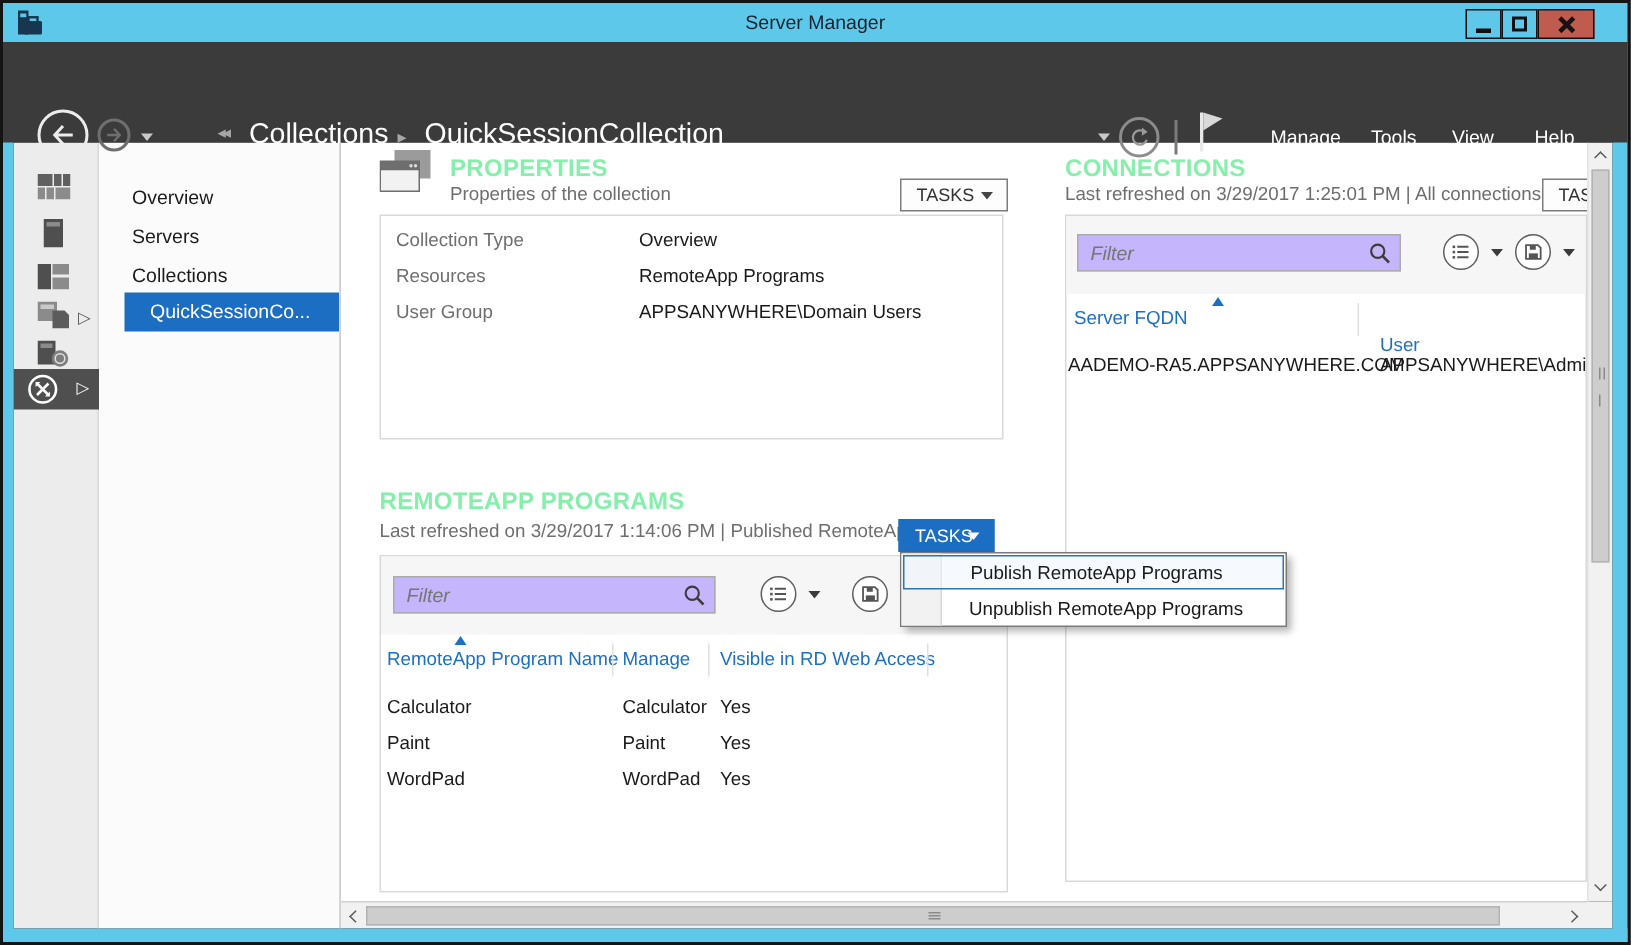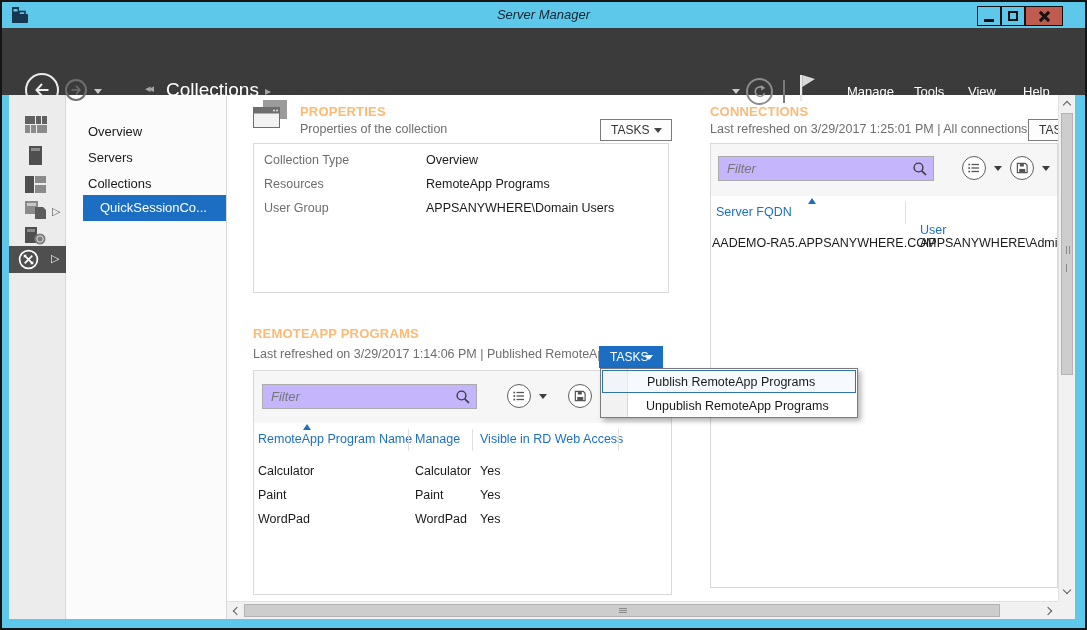--- a/index.html
+++ b/index.html
@@ -2,21 +2,21 @@
 <html><head>
 <meta charset="utf-8">
 <style>
   * { margin:0; padding:0; box-sizing:border-box; }
   html,body { background:#1a1a1a; }
   body { font-family:"Liberation Sans", sans-serif; }
   .screen { position:relative; width:1087px; height:630px; background:#141414; overflow:hidden; }
   .abs { position:absolute; }
 
   
-  .titlebar { left:2px; top:2px; width:1083px; height:26px; background:#5ec8ea; z-index:8;font-style:italic; }
+  .titlebar { left:2px; top:2px; width:1083px; height:26px; background:#5ec8ea; z-index:8; }
   .app-icon { left:8px; top:3px; width:20px; height:20px; }
   .win-title { left:0; top:0; width:100%; height:26px; line-height:26px; text-align:center;
                font-size:13px; color:#15232e; }
   .wbtn { top:4px; height:20px; border:1px solid #101010; z-index:9; }
   .wbtn-min { left:975px; width:24px; }
   .wbtn-max { left:999px; width:24px; }
   .wbtn-close { left:1023px; width:38px; background:#c05b50; }
   .glyph-min { position:absolute; left:6px; top:12px; width:10px; height:3px; background:#101010; }
   .glyph-max { position:absolute; left:6px; top:4px; width:10px; height:10px; border:2px solid #101010; }
   .glyph-x1,.glyph-x2 { position:absolute; left:12px; top:8px; width:13px; height:3px; background:#141414; }
@@ -54,21 +54,21 @@
 
   
   .navpane { left:66px; top:95px; width:161px; height:524px; background:#fbfbfb; border-right:1px solid #d8d8d8; z-index:2; }
   .navpane-item { position:absolute; left:22px; font-size:13px; color:#1a1a1a; height:16px; line-height:16px; }
   .navpane-sel { position:absolute; left:17px; top:100px; width:143px; height:26px; background:#1b6ec2;
                  color:#fff; font-size:13px; line-height:26px; padding-left:17px; }
 
   
   .main-bg { left:227px; top:95px; width:831px; height:506px; background:#fff; z-index:1; }
 
-  .tile-title { position:absolute; font-size:13px; font-weight:bold; color:#fdba74; letter-spacing:0.2px; z-index:2; }
+  .tile-title { position:absolute; font-size:16px; font-weight:bold; color:#86efac; letter-spacing:0.2px; z-index:2; }
   .tile-sub   { position:absolute; font-size:12.5px; color:#6e6e6e; white-space:nowrap; z-index:2; }
   .tile { position:absolute; background:#fff; border:1px solid #d9d9d9; z-index:2; }
   .tasks-btn { position:absolute; height:22px; border:1px solid #7c7c7c; background:#fdfdfd; z-index:3;
                font-size:12px; color:#333; }
   .tasks-btn .lbl { position:absolute; left:10px; top:3px; }
   .tasks-btn .caret { position:absolute; right:9px; top:8px; border-top-color:#444; }
   .tasks-btn-active { position:absolute; height:22px; background:#1b6ec2; border:1px solid #1b6ec2; z-index:3;
                       font-size:12px; color:#fff; }
   .tasks-btn-active .lbl { position:absolute; left:10px; top:3px; }
   .tasks-btn-active .caret { position:absolute; right:9px; top:8px; border-top-color:#fff; }
@@ -147,20 +147,21 @@
     </div>
     <div class="abs nav-fwd nav-circle">
       <svg width="14" height="14" viewBox="0 0 20 20">
           <path d="M10 4 L15.5 10 L10 16 M15.5 10 H3.5" stroke="#6f6f6f" stroke-width="2.2" fill="none"></path>
         </svg>
     </div>
     <div class="abs nav-caret caret"></div>
     <span class="abs crumb-chevs">◂◂</span>
     <span class="abs crumb-root">Collections</span>
     <span class="abs crumb-sep">▸</span>
+    <span class="abs crumb-cur">QuickSessionCollection</span>
     <div class="abs nav-caret2 caret"></div>
     <div class="abs nav-refresh nav-circle">
       <svg width="17" height="17" viewBox="0 0 20 20">
         <path d="M15.3 11.5 A5.6 5.6 0 1 1 13.5 5.2" stroke="#9a9a9a" stroke-width="1.8" fill="none"></path>
         <path d="M11.5 1.8 L16 5.2 L11.5 8.2 Z" fill="#9a9a9a"></path>
       </svg>
     </div>
     <div class="abs nav-sep"></div>
     <svg class="abs nav-flag" viewBox="0 0 22 30">
       <rect x="4" y="2" width="2.2" height="26" fill="#e8e8e8"></rect>

